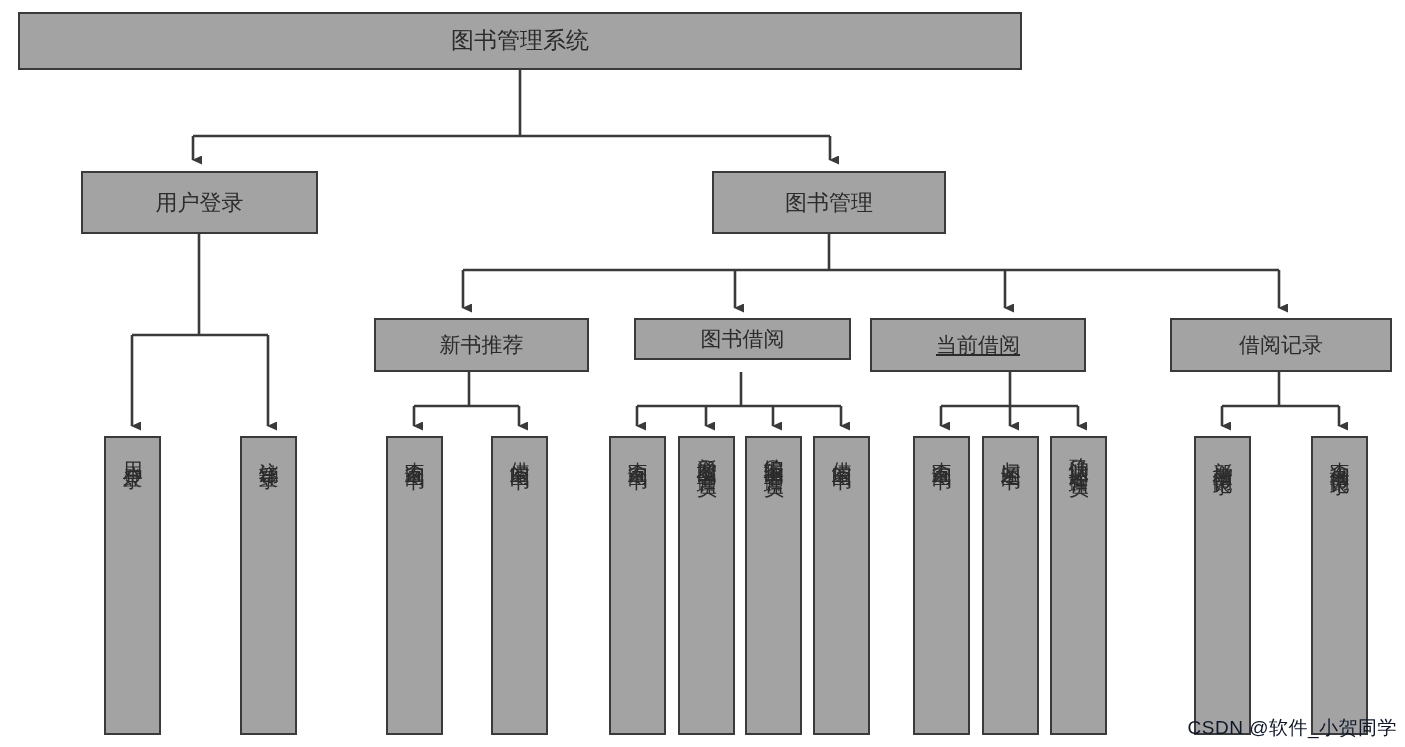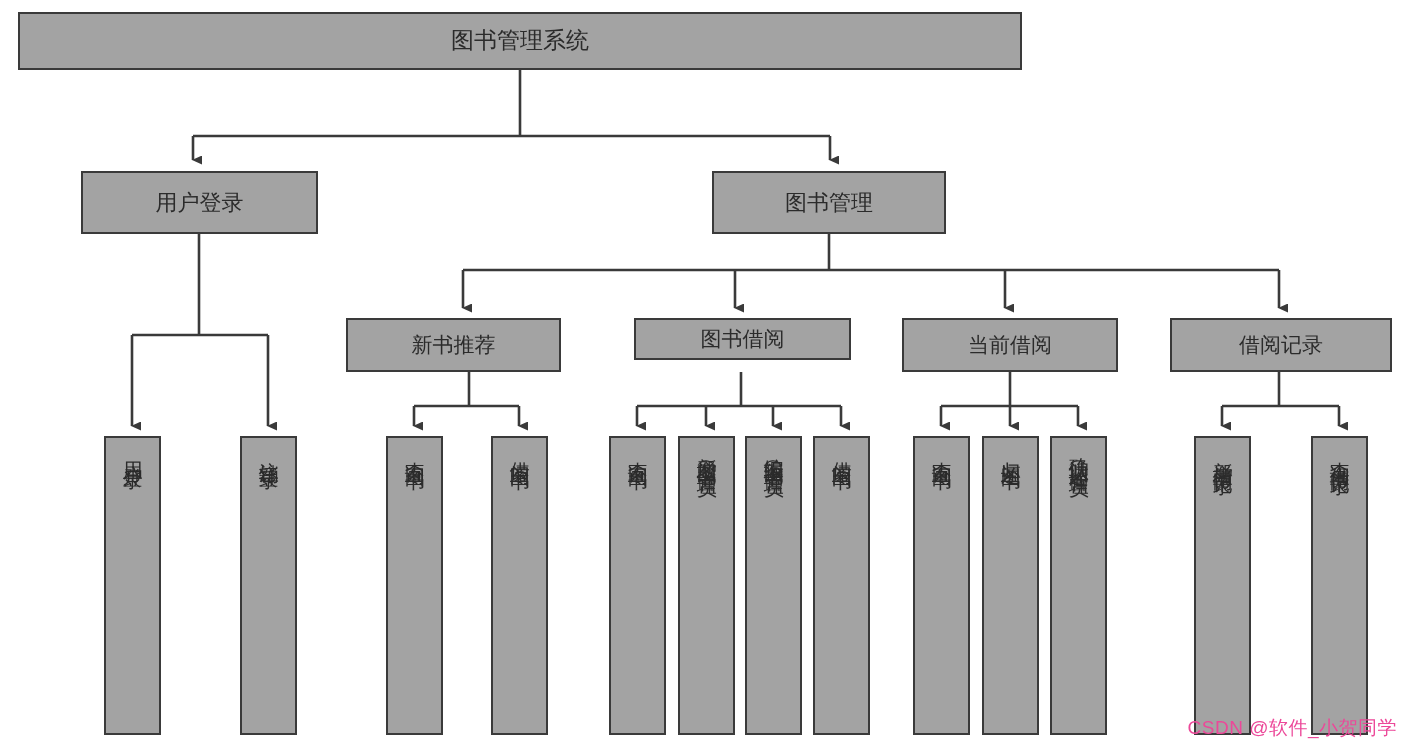--- a/index.html
+++ b/index.html
@@ -64,21 +64,21 @@
     white-space: nowrap;
   }
   .node.leaf.tall-text {
     padding-top: 4px;
   }
   #watermark {
     position: absolute;
     right: 8px;
     bottom: 6px;
     font-size: 19px;
-    color: #ec4899;
+    color: #0f172a;
     letter-spacing: 0.5px;
     white-space: nowrap;
   }
 </style>
 </head>
 <body>
 
 <div id="diagram-root">
 
   <svg id="edges-layer" viewBox="0 0 1405 747" width="1405" height="747" xmlns="http://www.w3.org/2000/svg">
@@ -135,27 +135,27 @@
     <span class="label">图书管理系统</span>
   </div>
 
   <div class="node level1" style="left:81px; top:171px; width:237px; height:63px;">
     <span class="label">用户登录</span>
   </div>
   <div class="node level1" style="left:712px; top:171px; width:234px; height:63px;">
     <span class="label">图书管理</span>
   </div>
 
-  <div class="node level2" style="left:346px; top:318px; width:215px; height:54px;">
+  <div class="node level2" style="left:374px; top:318px; width:215px; height:54px;">
     <span class="label">新书推荐</span>
   </div>
   <div class="node level2" style="left:634px; top:318px; width:217px; height:42px;">
     <span class="label">图书借阅</span>
   </div>
-  <div class="node level2" style="left:902px; top:318px; width:216px; height:54px;">
+  <div class="node level2" style="left:870px; top:318px; width:216px; height:54px;text-decoration:underline;">
     <span class="label">当前借阅</span>
   </div>
   <div class="node level2" style="left:1170px; top:318px; width:222px; height:54px;">
     <span class="label">借阅记录</span>
   </div>
 
   <div class="node leaf" style="left:104px; top:436px; width:57px; height:299px;">
     <span class="label">用户登录</span>
   </div>
   <div class="node leaf" style="left:240px; top:436px; width:57px; height:299px;">

